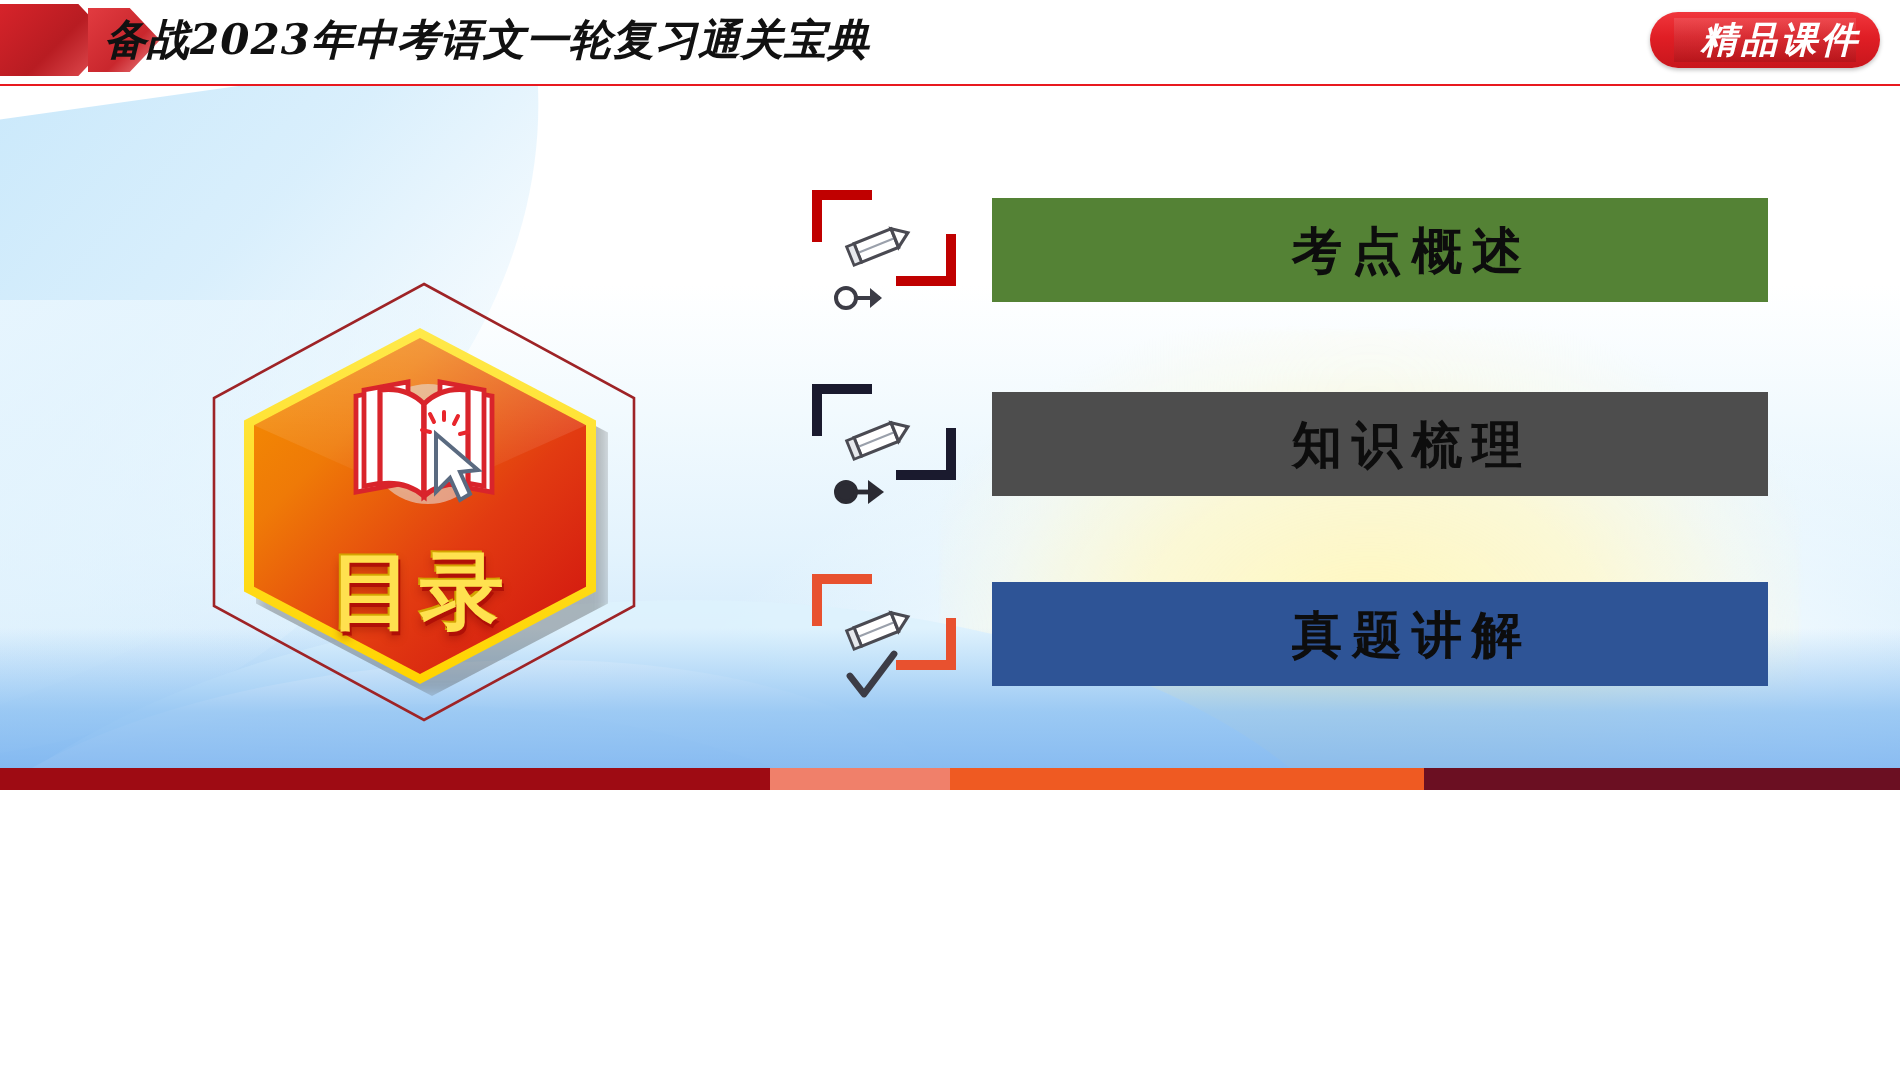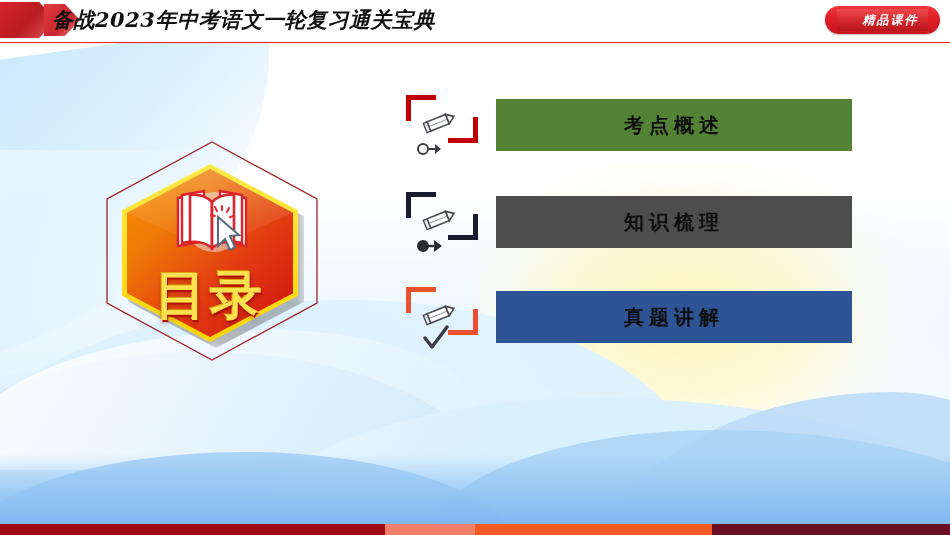--- a/index.html
+++ b/index.html
@@ -1,18 +1,18 @@
 <!DOCTYPE html>
 <html><head>
 <meta charset="utf-8">
 <style>
   html,body{margin:0;padding:0;background:#fff;}
   body{width:950px;height:535px;overflow:hidden;font-family:"Liberation Sans","DejaVu Sans",sans-serif;}
 
-  #slide{position:relative;width:950px;height:535px;overflow:hidden;background:#ffffff;}
+  #slide{position:relative;width:950px;height:395px;overflow:hidden;background:#ffffff;}
 
   
   .bg-base{position:absolute;inset:0;
     background:
       radial-gradient(ellipse 520px 330px at 700px 430px, #ffffff 0%, #f3fbff 45%, rgba(243,251,255,0) 75%),
       linear-gradient(to bottom, #ffffff 0%, #ffffff 36%, #f2fafe 52%, #e3f3fd 70%, #cfe8fb 86%, #bcddf9 100%);
   }
   .bg-yellow-glow{position:absolute;left:470px;top:165px;width:430px;height:300px;
     background:radial-gradient(ellipse at 50% 50%, rgba(255,246,186,.95) 0%, rgba(255,247,198,.72) 38%, rgba(255,250,220,.30) 62%, rgba(255,255,255,0) 78%);
     filter:blur(1px);}
@@ -51,21 +51,21 @@
   .hdr-title{position:absolute;left:52px;top:5px;height:30px;line-height:30px;
     font-family:"DejaVu Serif","Liberation Serif",serif;font-weight:bold;font-style:italic;
     font-size:21px;color:#111;letter-spacing:.5px;white-space:nowrap;}
   .hdr-badge{position:absolute;right:10px;top:6px;width:115px;height:28px;border-radius:14px;
     background:linear-gradient(to bottom,#f0363c 0%, #e01e25 45%, #c8161c 100%);
     box-shadow:0 1px 2px rgba(0,0,0,.25);}
   .hdr-badge-inner{position:absolute;left:12px;top:3px;width:91px;height:22px;
     background:linear-gradient(to bottom, rgba(255,255,255,.12), rgba(0,0,0,.10));}
   .hdr-badge-text{position:absolute;inset:0;display:flex;align-items:center;justify-content:center;
     font-family:"DejaVu Serif","Liberation Serif",serif;font-weight:bold;font-style:italic;
-    font-size:12px;color:#fff;letter-spacing:2px;margin-left:16px;}
+    font-size:18px;color:#fff;letter-spacing:2px;margin-left:16px;}
   .hdr-rule{position:absolute;left:0;top:40px;width:950px;height:3px;background:#e8191f;}
 
   
   .hex-wrap{position:absolute;left:104px;top:140px;width:216px;height:222px;z-index:10;}
   .hex-shadow{position:absolute;left:24px;top:30px;width:176px;height:178px;
     clip-path:polygon(50% 0%, 100% 26%, 100% 74%, 50% 100%, 0% 74%, 0% 26%);
     background:rgba(80,80,80,.38);filter:blur(4px);}
   .hex-border{position:absolute;left:18px;top:24px;width:176px;height:178px;
     clip-path:polygon(50% 0%, 100% 26%, 100% 74%, 50% 100%, 0% 74%, 0% 26%);
     background:linear-gradient(to bottom,#ffe94a,#ffd400);}
@@ -77,30 +77,30 @@
     background:linear-gradient(to bottom, rgba(255,255,255,.22), rgba(255,255,255,0));}
 
   .book-icon{position:absolute;left:66px;top:44px;width:84px;height:74px;}
   .book-disc{position:absolute;left:14px;top:8px;width:60px;height:60px;border-radius:50%;
     background:rgba(230,230,230,.55);}
   .book-glyph{position:absolute;left:0;top:0;width:84px;height:74px;}
 
   .hex-label{position:absolute;left:23px;top:120px;width:166px;height:72px;
     display:flex;align-items:center;justify-content:center;
     font-family:"DejaVu Serif","Liberation Serif",serif;font-weight:bold;
-    font-size:52px;color:#ffe14f;letter-spacing:3px;
+    font-size:42px;color:#ffe14f;letter-spacing:3px;
     text-shadow:1px 2px 0 #b01007, -1px -1px 0 #d4a400, 0 3px 5px rgba(120,0,0,.45);}
 
   
   .menu{position:absolute;left:0;top:0;width:950px;height:535px;z-index:12;}
   .menu-row{position:absolute;left:400px;width:452px;height:52px;}
   .bar{position:absolute;left:96px;top:0;width:356px;height:52px;
     display:flex;align-items:center;justify-content:center;
     font-family:"DejaVu Serif","Liberation Serif",serif;font-weight:bold;
-    font-size:20px;color:#0d0d0d;letter-spacing:5px;}
+    font-size:25px;color:#0d0d0d;letter-spacing:5px;padding-left:32px;}
   .deco{position:absolute;left:0;top:-8px;width:92px;height:72px;}
 
   .brk{position:absolute;width:30px;height:26px;box-sizing:border-box;}
   .brk-tl{left:6px;top:4px;border-left:5px solid var(--bc);border-top:5px solid var(--bc);}
   .brk-br{left:48px;top:26px;border-right:5px solid var(--bc);border-bottom:5px solid var(--bc);}
   .pencil{position:absolute;left:22px;top:18px;width:36px;height:26px;}
   .mark{position:absolute;width:28px;height:28px;}
 
   
   .footer-strip{position:absolute;left:0;bottom:0;width:950px;height:11px;z-index:25;display:flex;}

